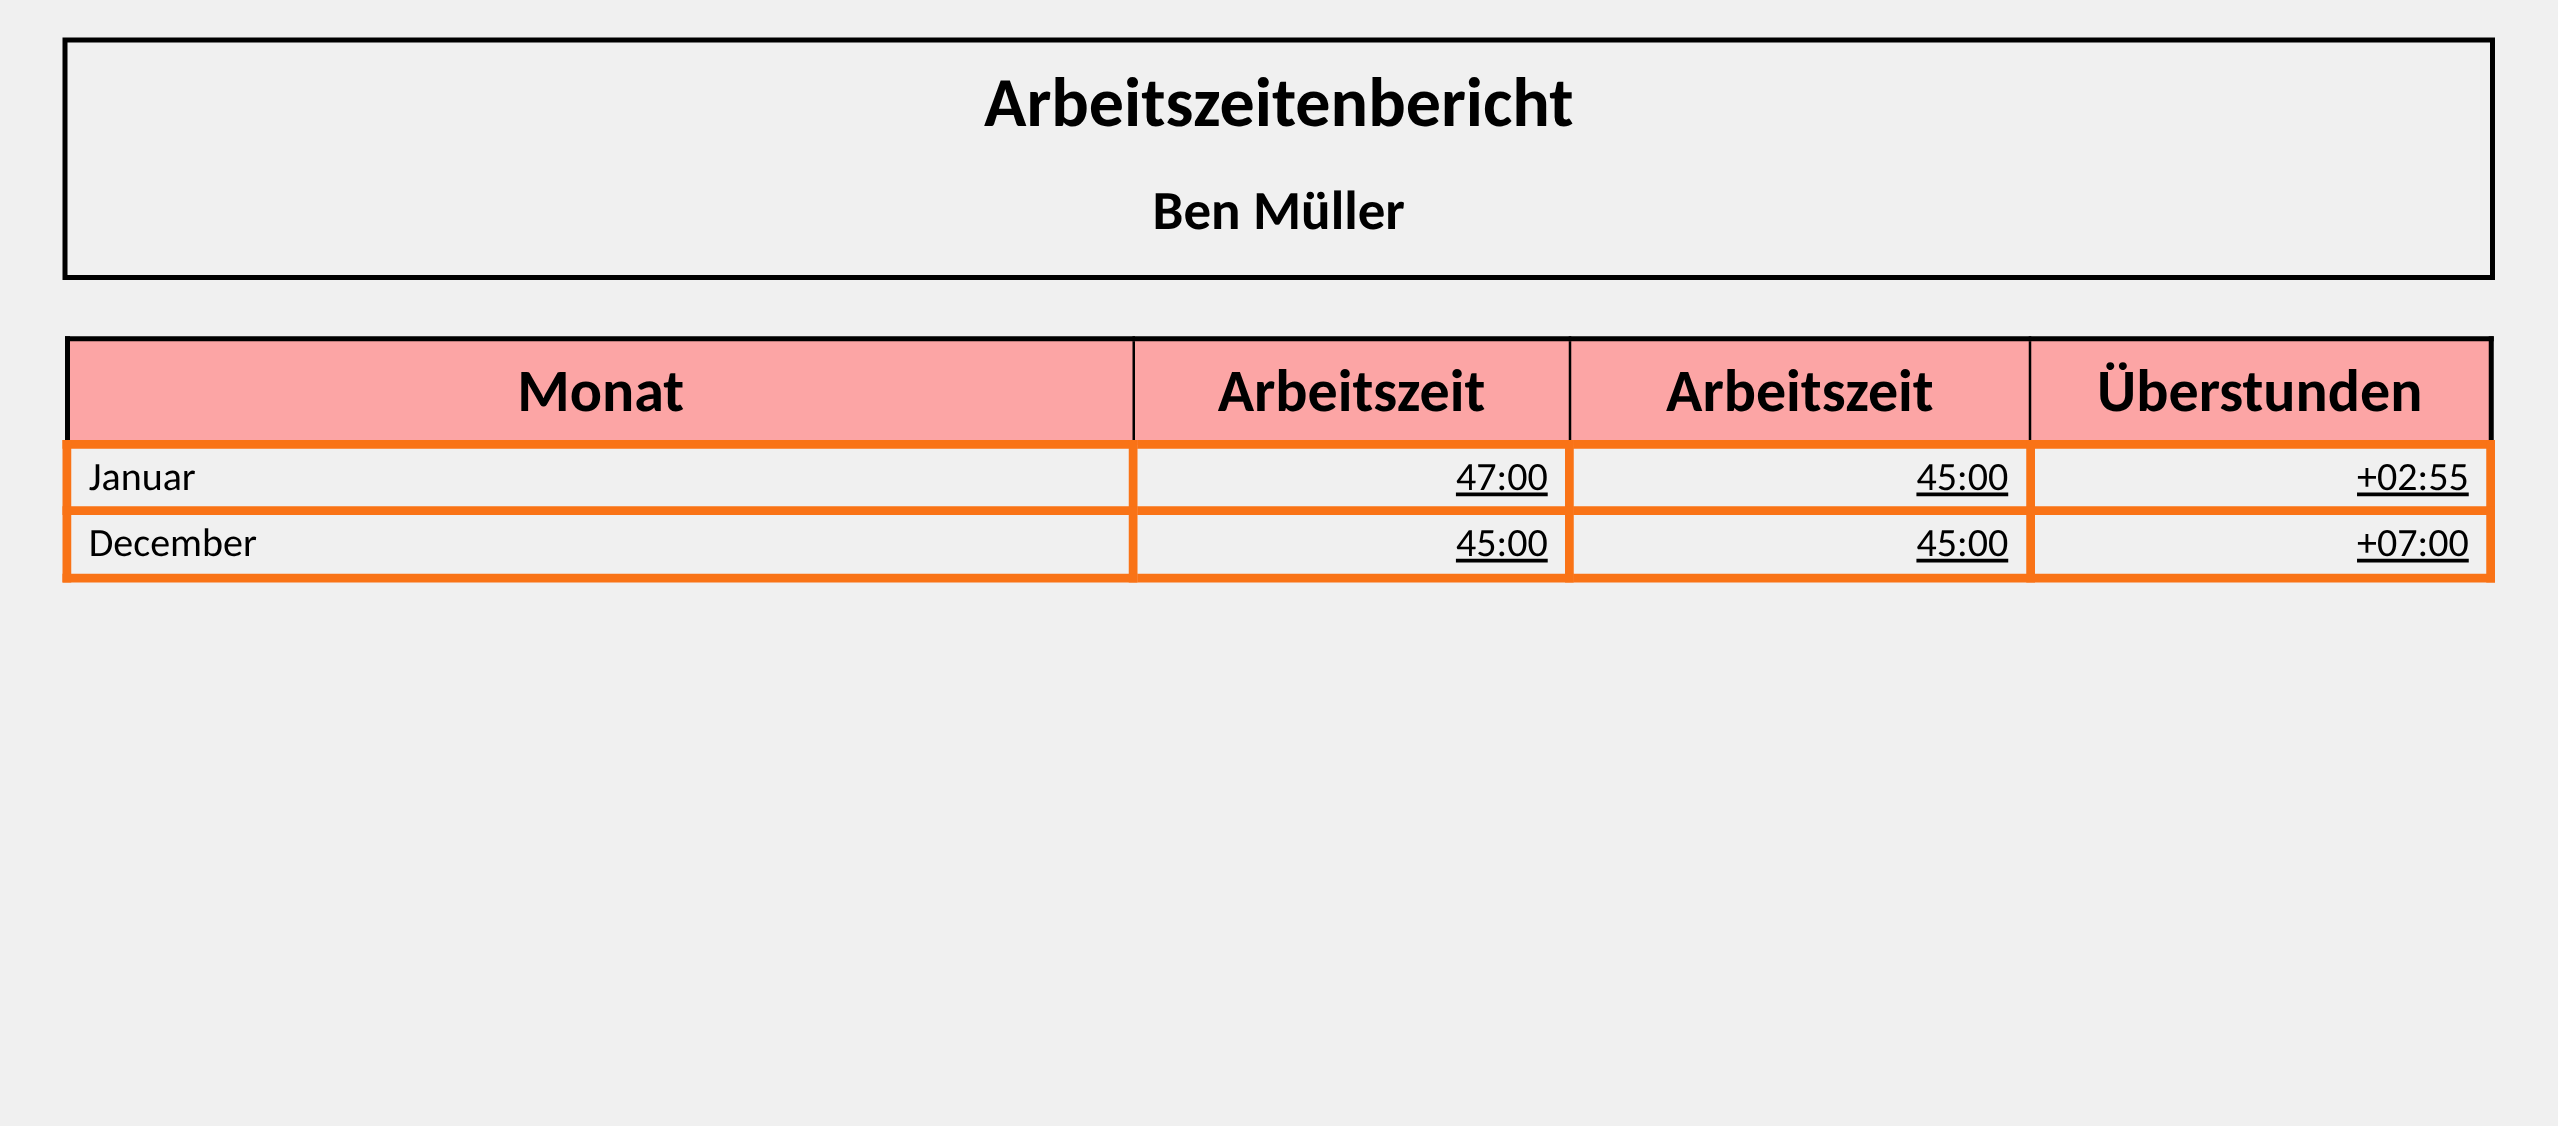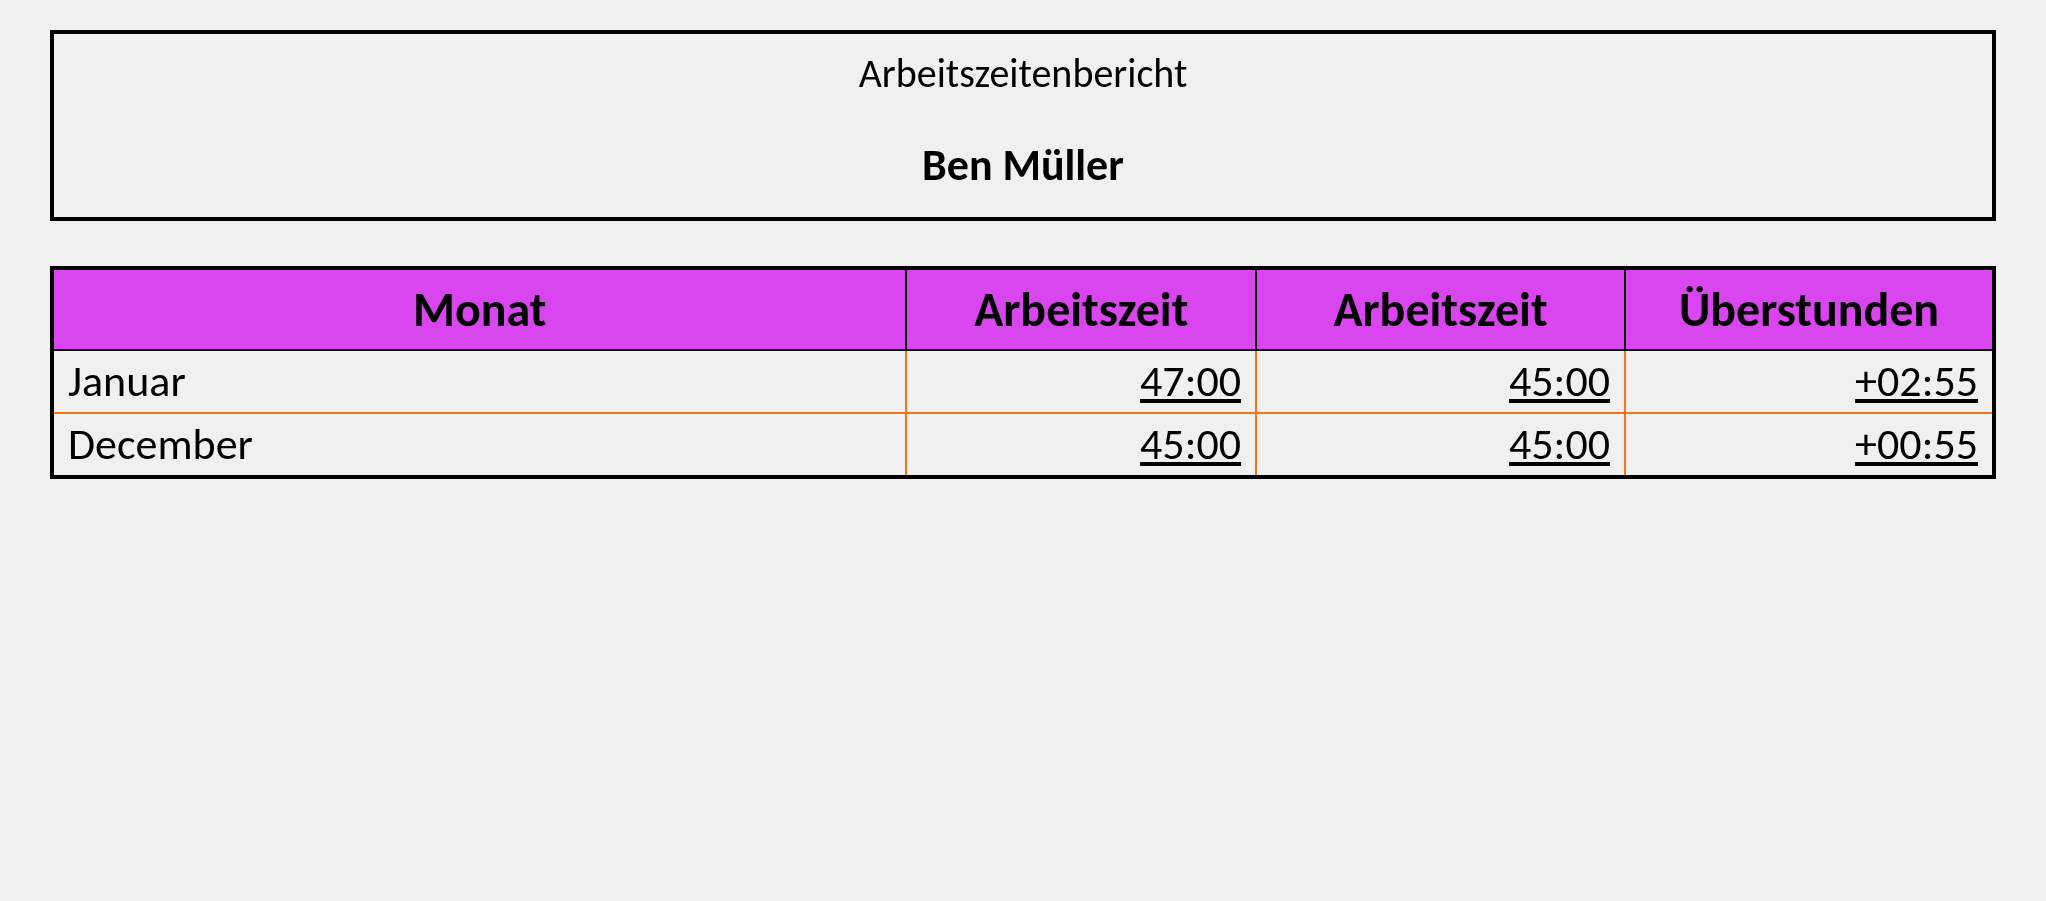--- a/index.html
+++ b/index.html
@@ -9,45 +9,45 @@
       padding: 30px 50px;
       width: 2046px;
     }
     .title-box {
       border: 4px solid #000;
       padding: 15px 20px 25px 20px;
       margin-bottom: 45px;
       text-align: center;
     }
     .title-box .report-title {
-      font-size: 40px;
-      font-weight: normal;
-      margin-bottom: 40px;
+      font-size: 56px;
+      font-weight: bold;
+      margin-bottom: 24px;
     }
     .title-box .person-name {
       font-size: 44px;
       font-weight: bold;
     }
     table {
       width: 100%;
       border-collapse: collapse;
       border: 4px solid #000;
     }
     thead th {
-      background: #d946ef;
+      background: #fca5a5;
       border: 2px solid #000;
       font-size: 48px;
       font-weight: bold;
       padding: 10px 14px;
       text-align: center;
       color: #000;
     }
     tbody td {
-      border: 2px solid #f97316;
-      font-size: 44px;
+      border: 7px solid #f97316;
+      font-size: 32px;
       padding: 4px 14px;
       line-height: 1.2;
     }
     tbody td.month { text-align: left; }
     tbody td.num { text-align: right; text-decoration: underline; }
     .col-month { width: 44%; }
     .col-work  { width: 18%; }
     .col-soll  { width: 19%; }
     .col-over  { width: 19%; }
   </style>
@@ -78,16 +78,16 @@
       <tr>
         <td class="month">Januar</td>
         <td class="num">47:00</td>
         <td class="num">45:00</td>
         <td class="num">+02:55</td>
       </tr>
       <tr>
         <td class="month">December</td>
         <td class="num">45:00</td>
         <td class="num">45:00</td>
-        <td class="num">+00:55</td>
+        <td class="num">+07:00</td>
       </tr>
     </tbody>
 </table>
 
 </body></html>

